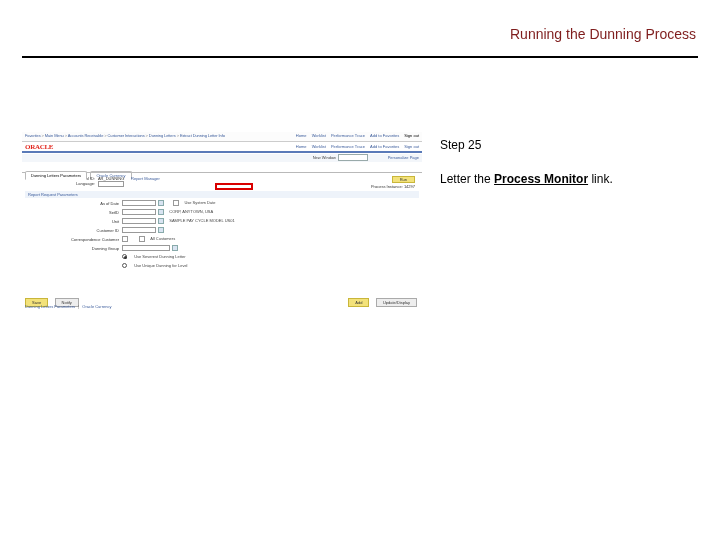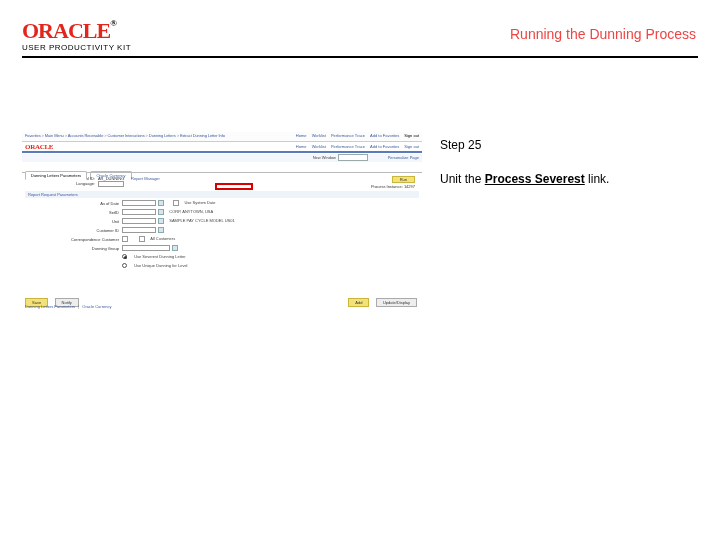--- a/index.html
+++ b/index.html
@@ -5,21 +5,21 @@
   * { box-sizing: border-box; margin: 0; padding: 0; }
   html, body { width: 720px; height: 540px; background: #fff; font-family: Arial, Helvetica, sans-serif; }
   .page { position: relative; width: 720px; height: 540px; }
 
   
   .header { position: absolute; top: 18px; left: 22px; right: 22px; height: 40px; border-bottom: 2px solid #000; }
   .header-logo { position: absolute; left: 0; top: 0; }
   .oracle-word { font-family: Georgia, 'Times New Roman', serif; font-weight: bold; font-size: 22px; color: #e2261d; letter-spacing: -1px; }
   .oracle-word sup { font-size: 9px; vertical-align: top; color: #000; }
   .upk { font-size: 8px; letter-spacing: 0.5px; color: #000; margin-top: -1px; }
-  .header-title { position: absolute; right: 2px; top: 8px; font-size: 14px; color: #ef4444; }
+  .header-title { position: absolute; right: 2px; top: 8px; font-size: 14px; color: #7f1d1d; }
 
   
   .instr { position: absolute; left: 440px; top: 138px; width: 252px; font-size: 12px; color: #000; }
   .instr .step { margin-bottom: 20px; }
   .instr .link { font-weight: bold; text-decoration: underline; }
 
   
   .thumb { position: absolute; left: 22px; top: 132px; width: 400px; height: 198px; background: #fff; }
   .thumb * { font-family: Arial, sans-serif; }
 
@@ -74,33 +74,27 @@
 
   .crumb2 { position: absolute; left: 3px; top: 172px; font-size: 4px; color: #3a5b9b; }
   .crumb2 .sep { color: #666; margin: 0 2px; }
 </style>
 </head>
 <body>
 
 <div class="page">
 
   <div class="header">
-    <div class="header-logo">
-      <div class="oracle-word">
-        <span>ORACLE</span><sup>®</sup>
-      </div>
-      <div class="upk">USER PRODUCTIVITY KIT</div>
-    </div>
     <div class="header-title">Running the Dunning Process</div>
   </div>
 
   <div class="instr">
     <div class="step">Step 25</div>
     <div>
-      <span>Unit the </span><span class="link">Process Severest</span><span> link.</span>
+      <span>Letter the </span><span class="link">Process Monitor</span><span> link.</span>
     </div>
   </div>
 
   <div class="thumb">
 
     <div class="tnav">
       <div class="crumbs">
         <span>Favorites</span>
         <span class="sep">&gt;</span>
         <span>Main Menu</span>

